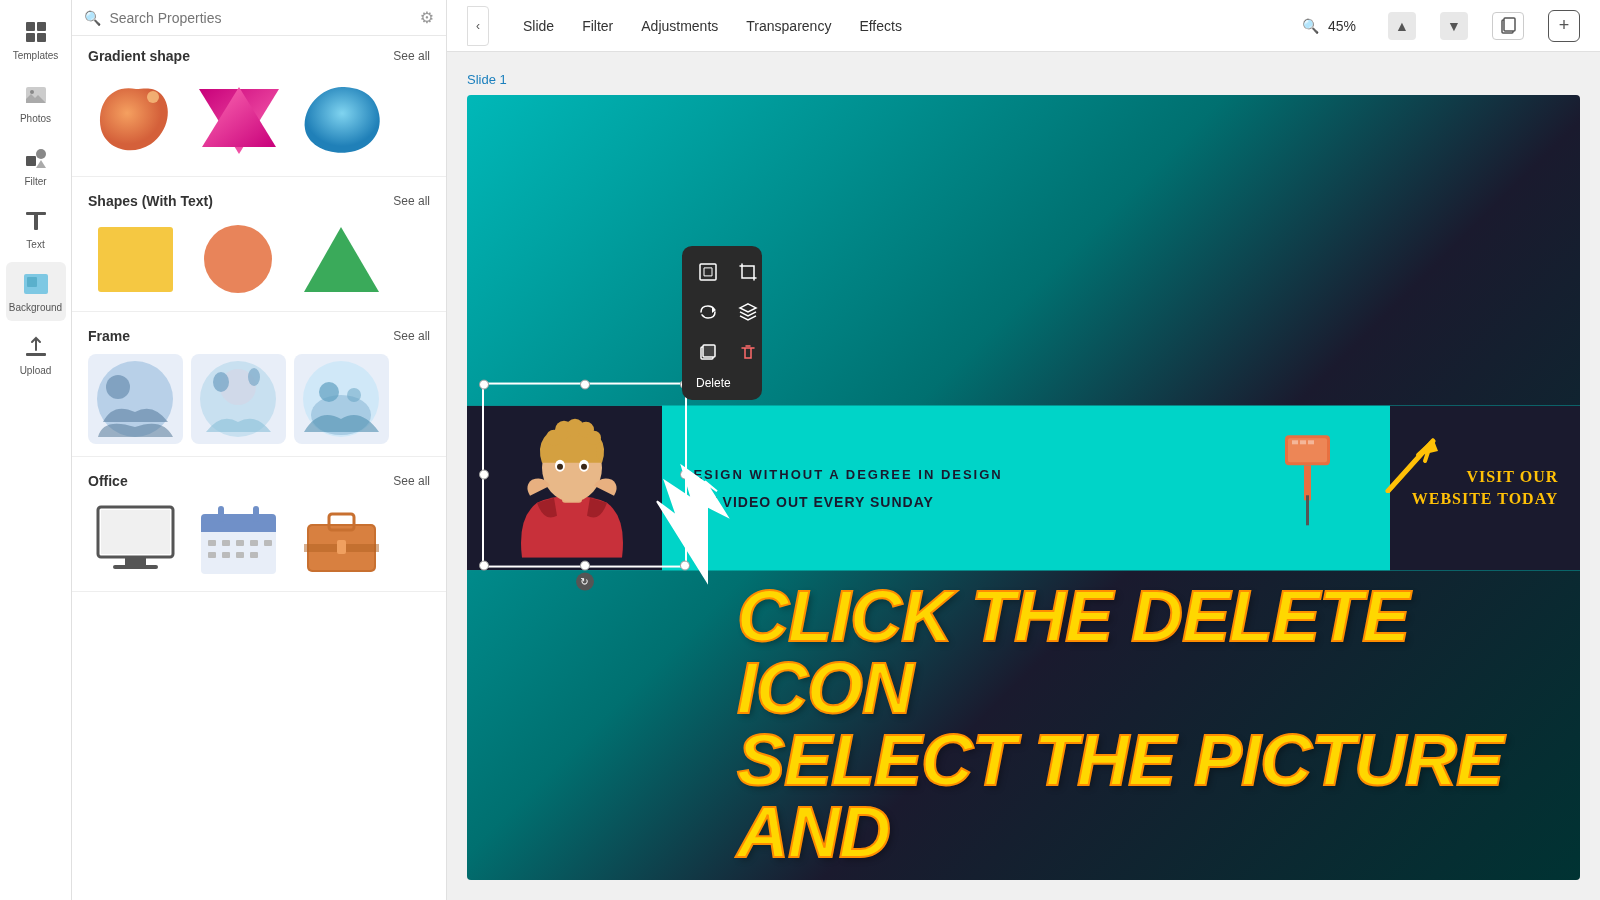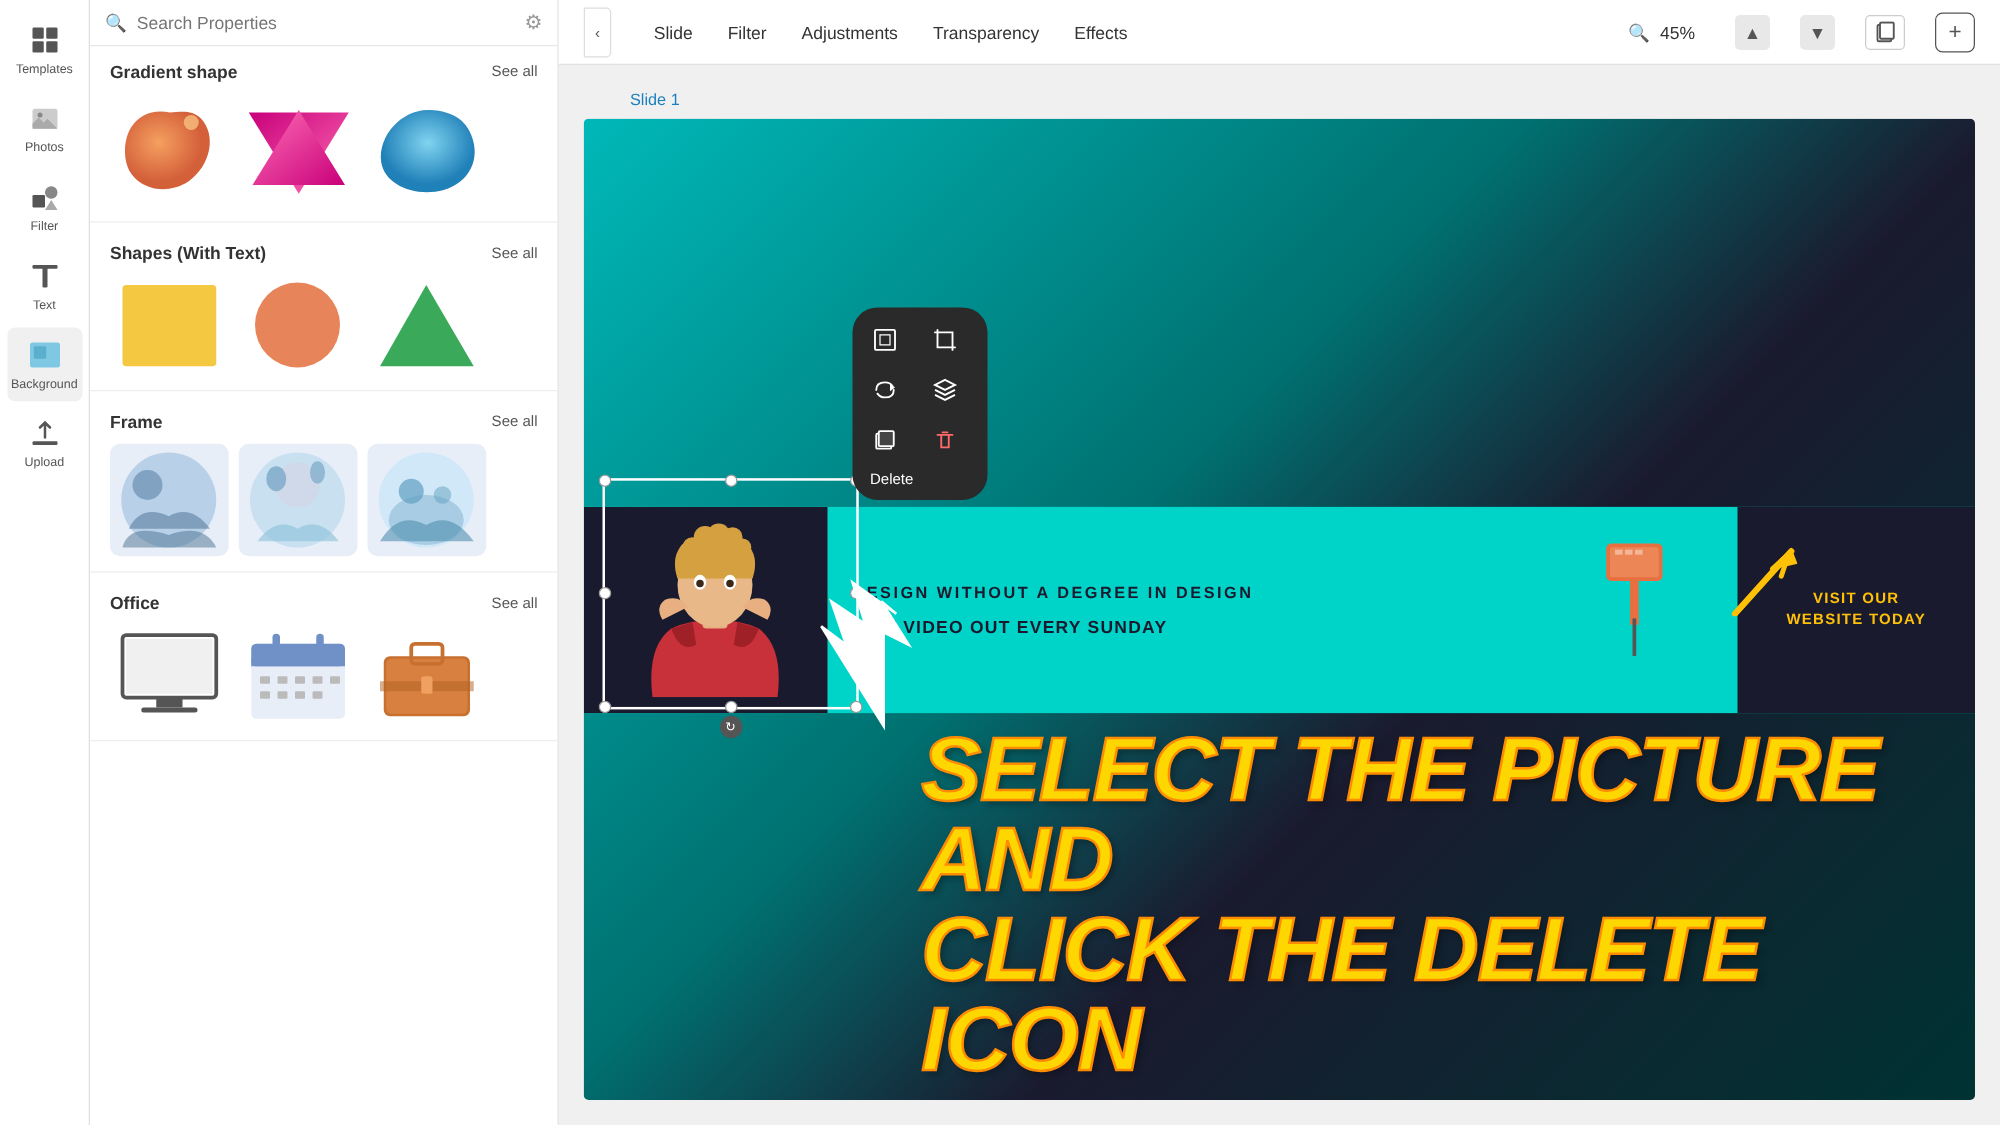--- a/index.html
+++ b/index.html
@@ -213,21 +213,20 @@
       display: flex;
       flex-direction: column;
       padding: 20px;
     }
 
     .slide-label {
       font-size: 13px;
       color: #1a7fbd;
       margin-bottom: 8px;
       font-weight: 500;
-      margin-left: 37px;
     }
 
     .canvas-wrapper {
       flex: 1;
       position: relative;
       background: #d8d8d8;
       border-radius: 4px;
       overflow: hidden;
     }
 
@@ -297,26 +296,27 @@
     .banner-right {
       width: 190px;
       height: 100%;
       background: #1a1a2e;
       display: flex;
       align-items: center;
       justify-content: center;
     }
 
     .visit-text {
-      font-size: 12px;
+      font-size: 16px;
       font-weight: 800;
       color: #ffc107;
-      text-align: center;
+      text-align: right;
       letter-spacing: 1px;
       line-height: 1.4;
+      font-family: Liberation Serif, serif;
     }
 
     
     .paint-roller {
       position: absolute;
       right: 245px;
       top: 50%;
       transform: translateY(-55%);
     }
 
@@ -371,27 +371,27 @@
       font-size: 10px;
     }
 
     
     .context-menu {
       position: absolute;
       left: 215px;
       top: 50%;
       transform: translateY(-65%);
       background: #2a2a2a;
-      border-radius: 20px;
+      border-radius: 10px;
       padding: 8px;
       z-index: 30;
       display: grid;
       grid-template-columns: 1fr 1fr;
       gap: 4px;
-      width: 108px;
+      width: 80px;
     }
     .ctx-btn {
       width: 36px; height: 36px;
       display: flex; align-items: center; justify-content: center;
       border-radius: 5px;
       cursor: pointer;
       color: #fff;
       font-size: 14px;
     }
     .ctx-delete {
@@ -850,20 +850,20 @@
           <div class="ctx-delete-label">Delete</div>
         </div>
 
         <div class="big-arrow">
           <svg width="120" height="130" viewBox="0 0 120 130">
             <path d="M80 120 L30 40 L50 55 L38 20 L65 38 L55 5 L90 30 L78 20 L100 55 L80 45 Z" fill="white" stroke="white" stroke-width="2"></path>
           </svg>
         </div>
 
         <div class="bottom-text-overlay" style="padding: 0 0 12px 270px; bottom: 0; position: absolute; right: 0; left: 0;">
+          <div class="big-yellow-text">CLICK THE DELETE ICON</div>
           <div class="big-yellow-text">SELECT THE PICTURE AND</div>
-          <div class="big-yellow-text">CLICK THE DELETE ICON</div>
         </div>
 
       </div>
     </div>
   </div>
 </div>
 
 </body></html>

